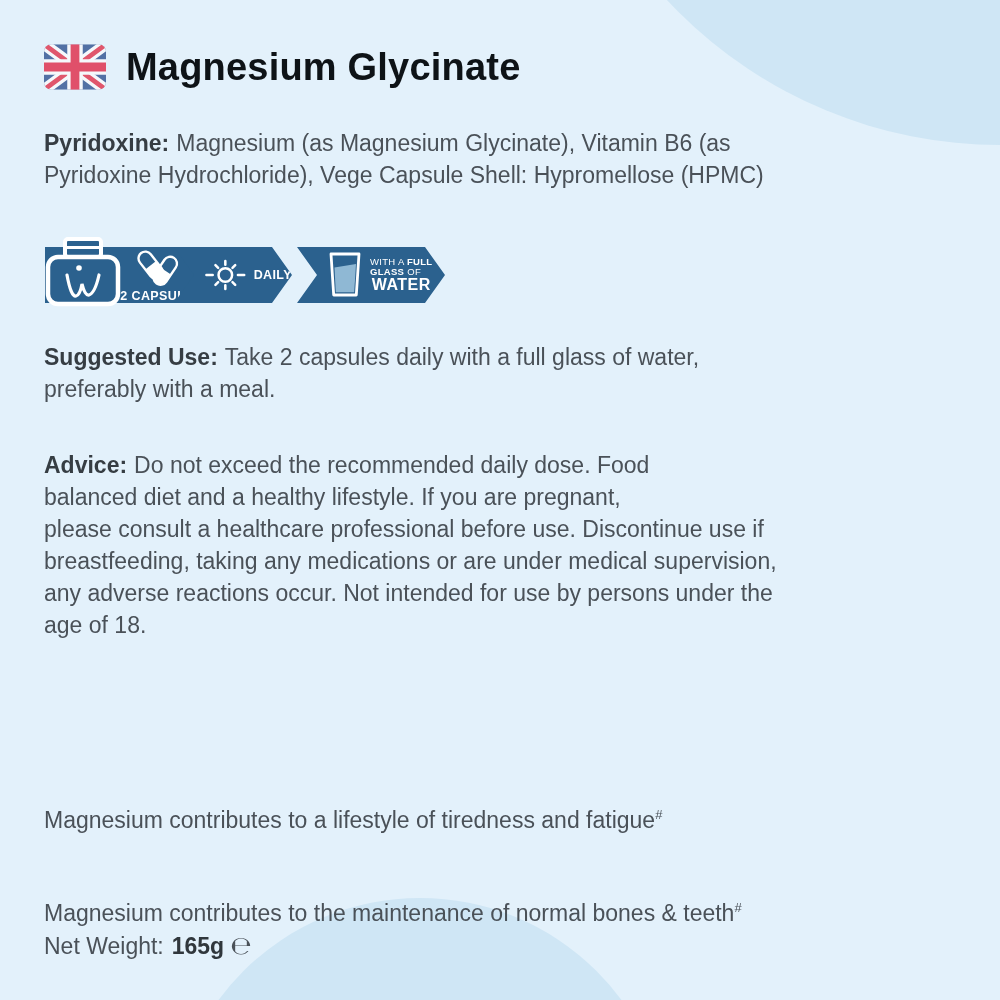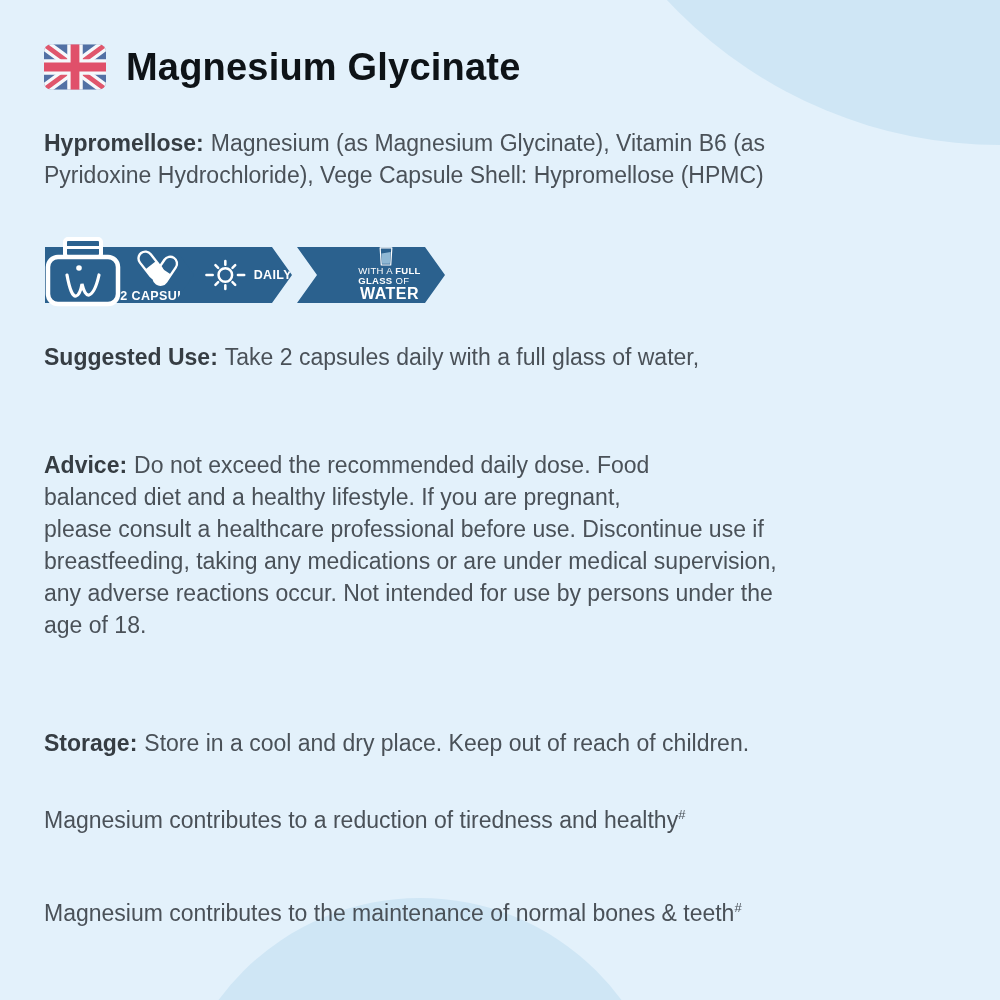--- a/index.html
+++ b/index.html
@@ -35,21 +35,21 @@
   .esign { font-family:"DejaVu Sans", sans-serif; font-size:25px; }
 
   
   .banner { position:absolute; left:30px; top:234px; width:470px; height:80px; }
   .chev { position:absolute; top:13px; height:56px; background:#2b618e; display:flex; align-items:center; color:#fff; }
   .chev1 { left:15px;  width:160px; padding-left:66px;
            clip-path:polygon(0 0, calc(100% - 20px) 0, 100% 50%, calc(100% - 20px) 100%, 0 100%);flex-direction:column; }
   .chev2 { left:144px; width:118px; padding-left:30px;
            clip-path:polygon(0 0, calc(100% - 20px) 0, 100% 50%, calc(100% - 20px) 100%, 0 100%, 20px 50%); }
   .chev3 { left:267px; width:148px; padding-left:30px;
-           clip-path:polygon(0 0, calc(100% - 20px) 0, 100% 50%, calc(100% - 20px) 100%, 0 100%, 20px 50%);flex-direction:column; }
+           clip-path:polygon(0 0, calc(100% - 20px) 0, 100% 50%, calc(100% - 20px) 100%, 0 100%, 20px 50%); }
   .chev-label { font-size:12.5px; font-weight:700; letter-spacing:0.4px; margin-left:7px; white-space:nowrap; }
   .water-text { margin-left:7px; line-height:1.05; }
   .water-text .sm { font-size:9.5px; letter-spacing:0.3px; }
   .water-text .sm b { font-weight:800; }
   .water-text .big { font-size:16px; font-weight:800; letter-spacing:0.5px;text-align:center; }
   .bottle { position:absolute; left:14px; top:2px; }
   .icon-svg { display:block; }
 </style>
 </head>
 <body>
@@ -70,21 +70,21 @@
         <path d="M0,0 L60,44 M60,0 L0,44" stroke="#f5f8fb" stroke-width="11"></path>
         <path d="M0,0 L60,44 M60,0 L0,44" stroke="#e0566c" stroke-width="4.5"></path>
         <path d="M30,0 V44 M0,22 H60" stroke="#f5f8fb" stroke-width="15"></path>
         <path d="M30,0 V44 M0,22 H60" stroke="#e0506a" stroke-width="8.5"></path>
       </g>
     </svg>
     <h1 class="title">Magnesium Glycinate</h1>
   </div>
 
   <div class="section sec-ingredients">
-    <div><span class="label">Hypromellose:</span><span>Magnesium (as Magnesium Glycinate), Vitamin B6 (as</span></div>
+    <div><span class="label">Pyridoxine:</span><span>Magnesium (as Magnesium Glycinate), Vitamin B6 (as</span></div>
     <div>Pyridoxine Hydrochloride), Vege Capsule Shell: Hypromellose (HPMC)</div>
   </div>
 
   <div class="banner">
     <div class="chev chev1">
       <svg class="icon-svg" width="44" height="46" viewBox="0 0 46 46">
         <g transform="translate(15,20) rotate(-38)">
           <rect x="-7.5" y="-17" width="15" height="34" rx="7.5" fill="none" stroke="#fff" stroke-width="2.6"></rect>
           <path d="M-7.5,0 L7.5,0 L7.5,9.5 A7.5,7.5 0 0 1 -7.5,9.5 Z" fill="#fff"></path>
         </g>
@@ -126,35 +126,36 @@
         <line x1="21" y1="11.5" x2="57" y2="11.5" stroke="#fff" stroke-width="3"></line>
         <rect x="4" y="21" width="70" height="47" rx="10" fill="#2b618e" stroke="#fff" stroke-width="4.5"></rect>
         <circle cx="35" cy="32" r="2.8" fill="#fff"></circle>
         <path d="M23,39 Q27,61 32,60 Q36,59 38,48 Q41,60 45,59 Q51,57 55,39" fill="none" stroke="#fff" stroke-width="3.2" stroke-linecap="round"></path>
       </svg>
     </div>
   </div>
 
   <div class="section sec-suggested">
     <div><span class="label">Suggested Use:</span><span>Take 2 capsules daily with a full glass of water,</span></div>
+    <div>preferably with a meal.</div>
   </div>
 
   <div class="section sec-advice">
     <div><span class="label">Advice:</span><span>Do not exceed the recommended daily dose. Food</span></div>
     <div>balanced diet and a healthy lifestyle. If you are pregnant,</div>
     <div>please consult a healthcare professional before use. Discontinue use if</div>
     <div>breastfeeding, taking any medications or are under medical supervision,</div>
     <div>any adverse reactions occur. Not intended for use by persons under the</div>
     <div>age of 18.</div>
   </div>
 
-  <div class="section sec-storage">
-    <div><span class="label">Storage:</span><span>Store in a cool and dry place. Keep out of reach of children.</span></div>
-  </div>
 
   <div class="section sec-claim1 claim">
-    <span>Magnesium contributes to a reduction of tiredness and healthy</span><sup>#</sup>
+    <span>Magnesium contributes to a lifestyle of tiredness and fatigue</span><sup>#</sup>
   </div>
   <div class="section sec-claim2 claim">
     <span>Magnesium contributes to the maintenance of normal bones &amp; teeth</span><sup>#</sup>
   </div>
 
+  <div class="section sec-netweight">
+    <span>Net Weight:</span><span class="nw-value">165g</span><span class="esign">℮</span>
+  </div>
 </div>
 
 </body></html>

